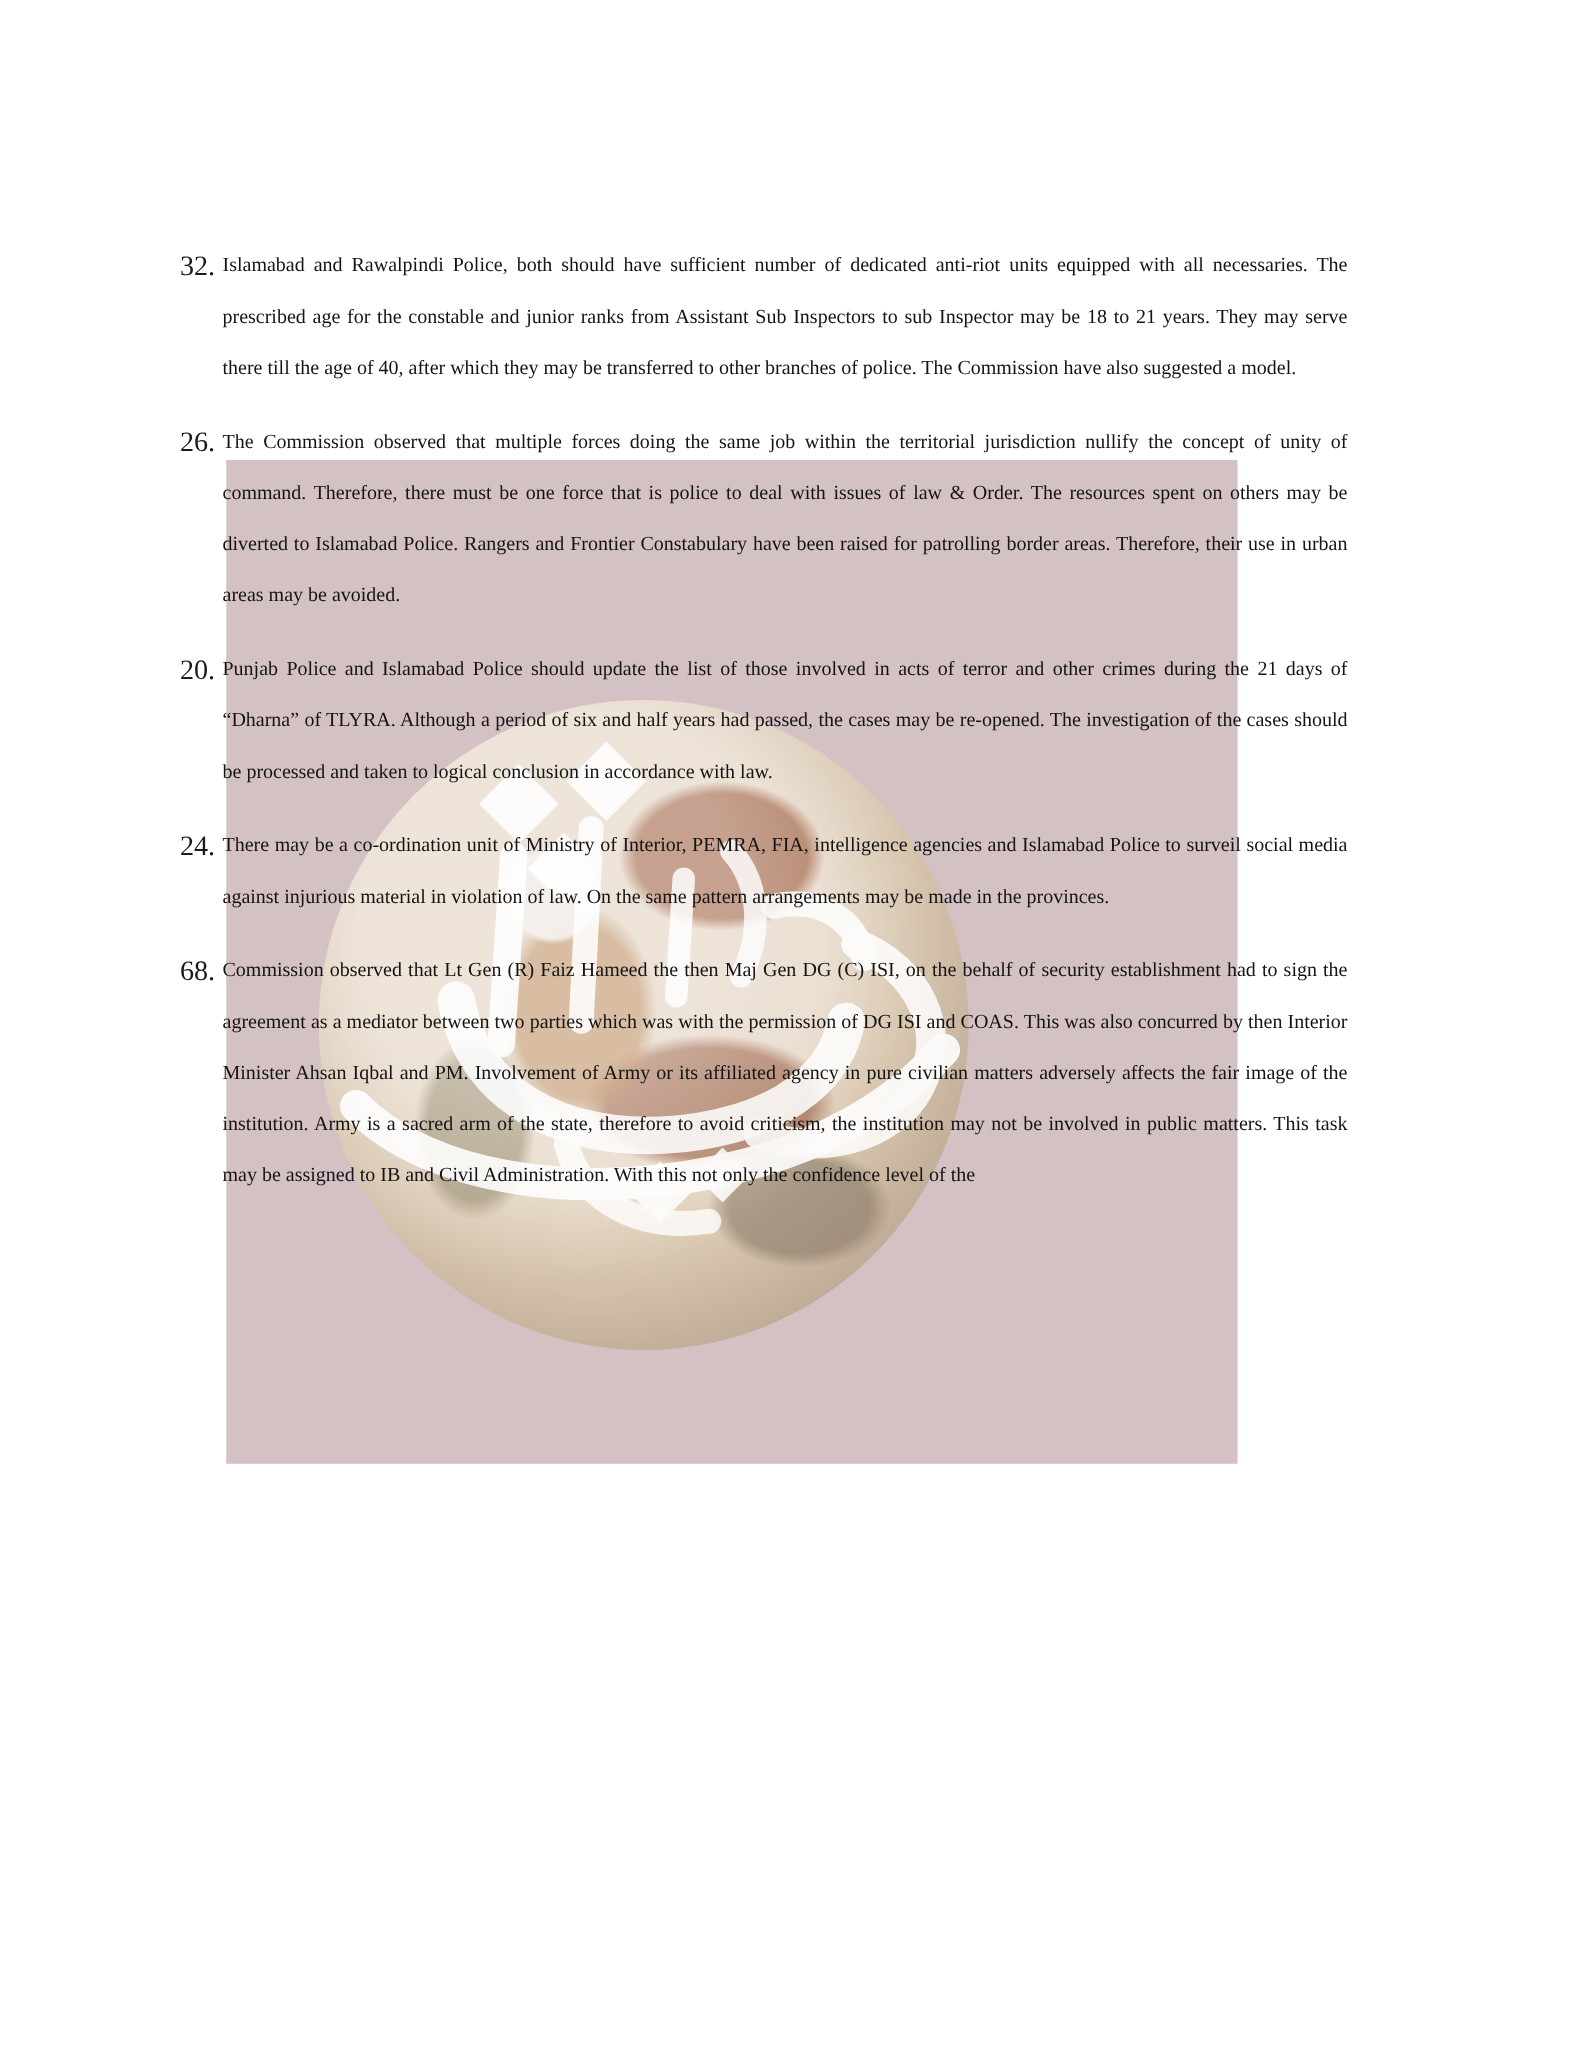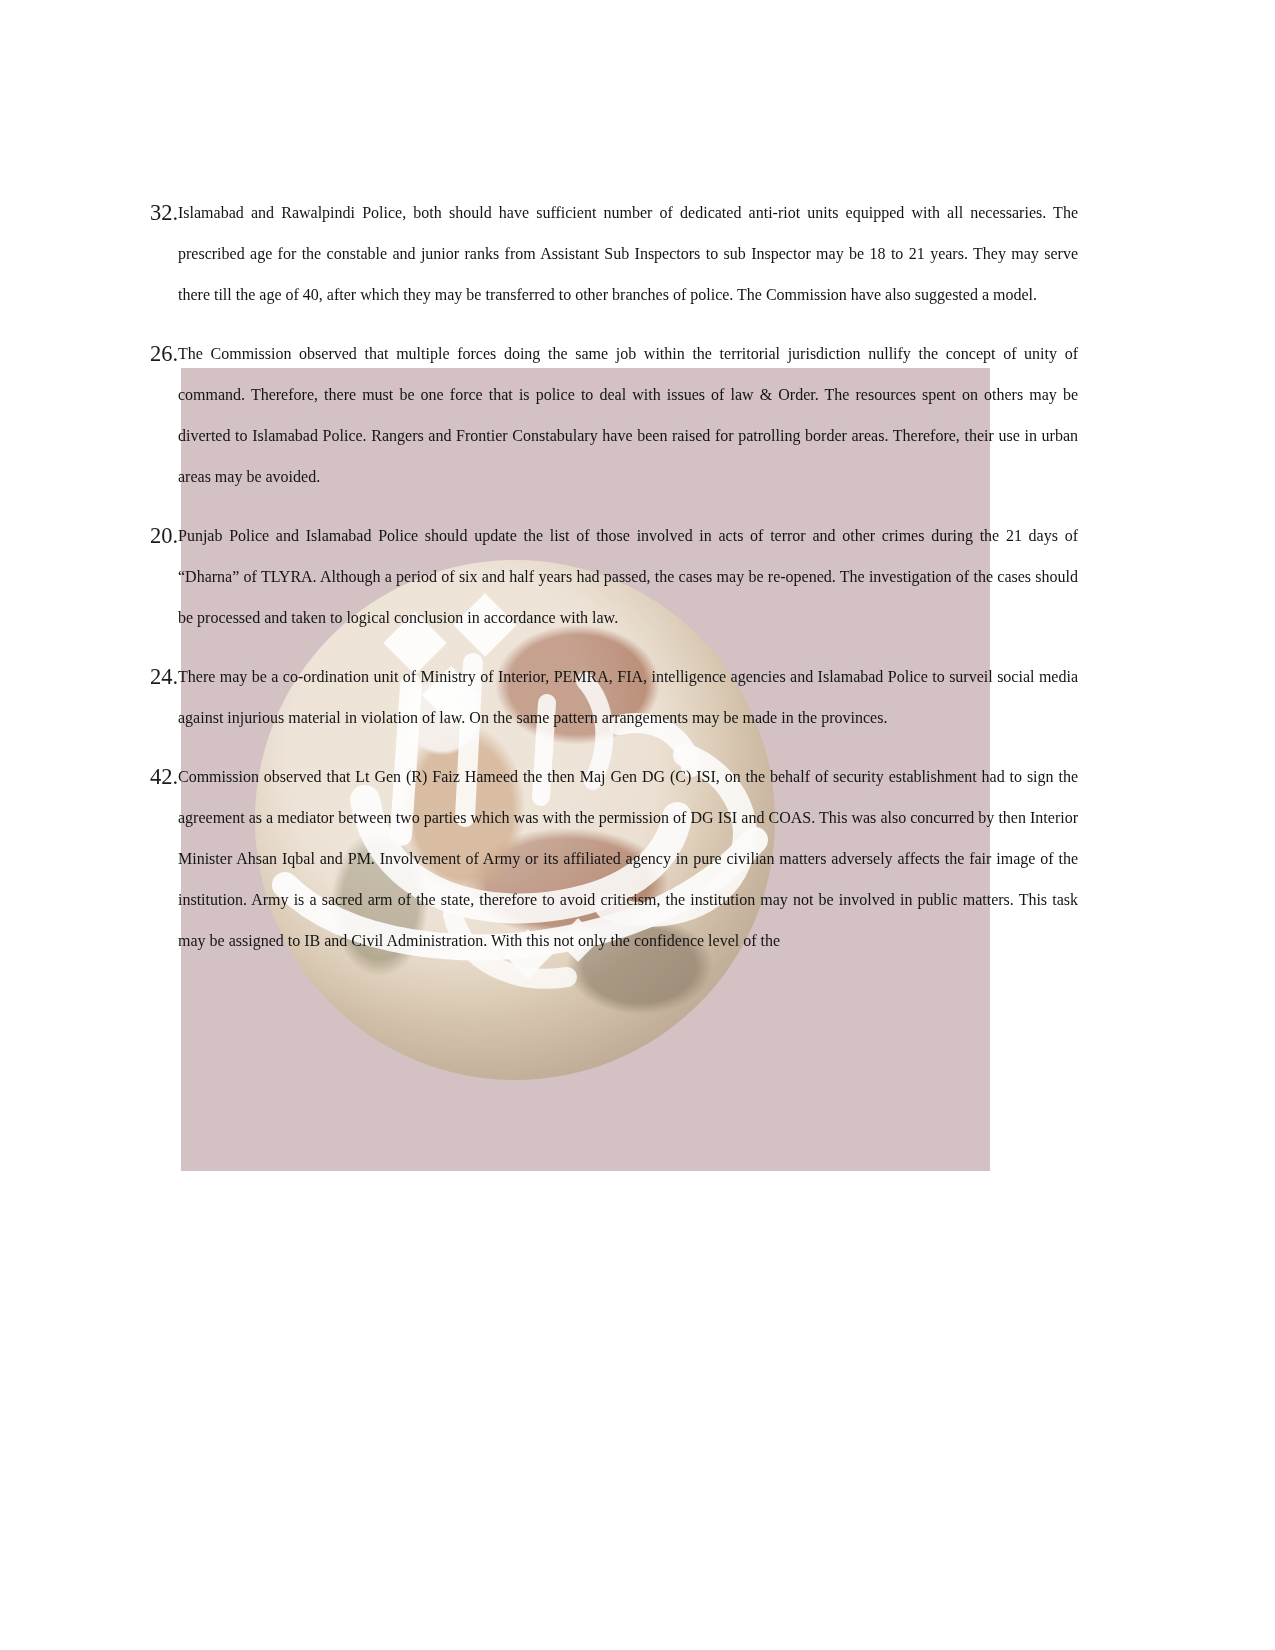--- a/index.html
+++ b/index.html
@@ -81,21 +81,21 @@
     margin-bottom: 18px;
     position: relative;
     z-index: 3;
   }
   .item-num {
     width: 40px;
     flex: 0 0 40px;
     font-size: 22.5px;
     line-height: 41px;
     color: #1a1a1a;
-    text-align: right;
+    text-align: center;
   }
   .item-text {
     flex: 1 1 auto;
     font-size: 16px;
     line-height: 41px;
     color: #141414;
     text-align: justify;
     text-justify: inter-word;
     hyphens: none;
   }
@@ -179,20 +179,20 @@
       <div class="item-text">Punjab Police and Islamabad Police should update the list of those involved in acts of terror and other crimes during the 21 days of “Dharna” of TLYRA. Although a period of six and half years had passed, the cases may be re-opened. The investigation of the cases should be processed and taken to logical conclusion in accordance with law.</div>
     </div>
 
 
     <div class="item">
       <div class="item-num">24.</div>
       <div class="item-text">There may be a co-ordination unit of Ministry of Interior, PEMRA, FIA, intelligence agencies and Islamabad Police to surveil social media against injurious material in violation of law. On the same pattern arrangements may be made in the provinces.</div>
     </div>
 
     <div class="item">
-      <div class="item-num">42.</div>
+      <div class="item-num">68.</div>
       <div class="item-text">Commission observed that Lt Gen (R) Faiz Hameed the then Maj Gen DG (C) ISI, on the behalf of security establishment had to sign the agreement as a mediator between two parties which was with the permission of DG ISI and COAS. This was also concurred by then Interior Minister Ahsan Iqbal and PM. Involvement of Army or its affiliated agency in pure civilian matters adversely affects the fair image of the institution.   Army is a sacred arm of the state, therefore to avoid criticism, the institution may not be involved in public matters. This task may be assigned to IB and Civil Administration. With this not only the confidence level of the</div>
     </div>
 
   </div>
 
 
 </div>
 
 </body></html>

